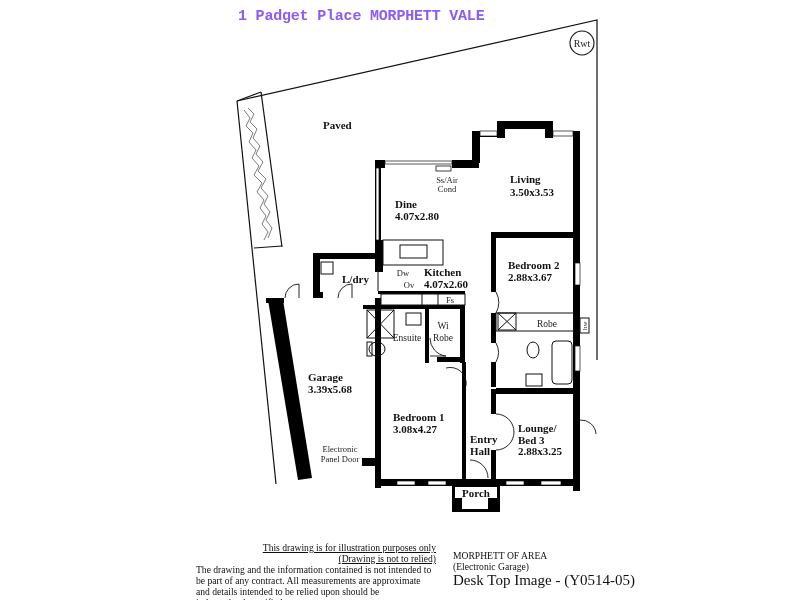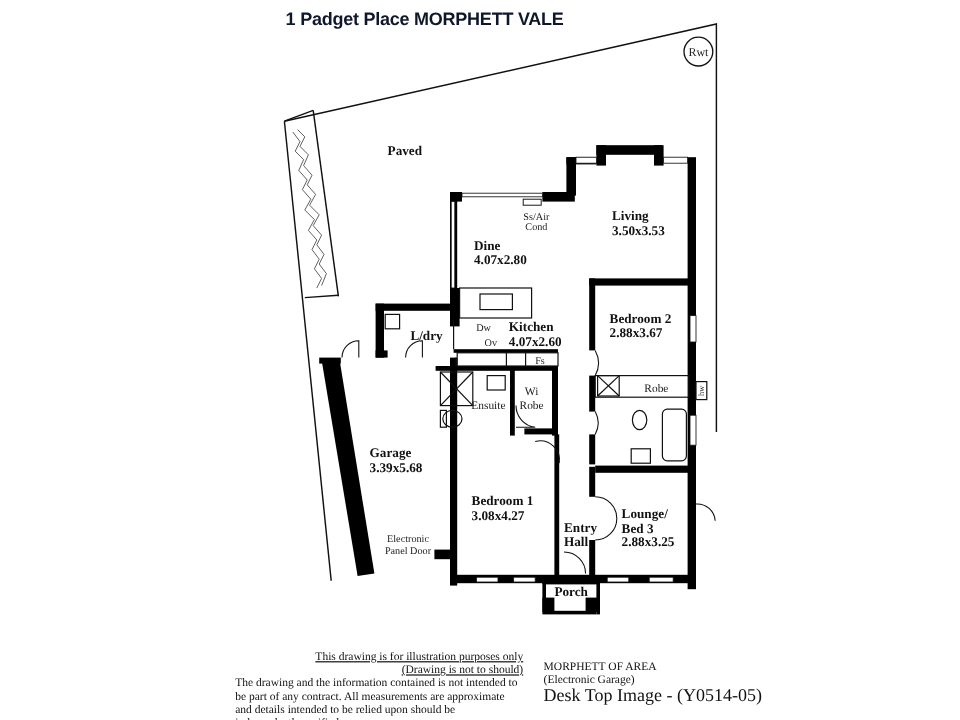--- a/index.html
+++ b/index.html
@@ -1,20 +1,20 @@
 <!DOCTYPE html>
 <html><head>
   <meta charset="utf-8">
   <style>
     html, body { margin: 0; padding: 0; background: #ffffff; }
     body { width: 800px; height: 600px; position: relative; overflow: hidden; }
     .title {
       position: absolute; left: 238px; top: 8px;
-      font-family: Liberation Sans, sans-serif; font-weight: bold;
-      font-size: 15px; color: #0f172a; letter-spacing: -0.2px;
+      font-family: Liberation Mono, monospace; font-weight: bold;
+      font-size: 15px; color: #8b5cf6; letter-spacing: -0.2px;
     }
     svg.plan { position: absolute; left: 0; top: 0; }
     .lbl { font-family: "Liberation Serif", serif; font-weight: bold; fill: #111; }
     .sm { font-family: "Liberation Serif", serif; fill: #222; }
     .disclaimer {
       position: absolute; left: 196px; top: 542px; width: 240px;
       font-family: "Liberation Serif", serif; font-size: 9.6px; line-height: 11px; color: #111;
     }
     .disclaimer .u { text-decoration: underline; text-align: right; }
     .area {
@@ -190,21 +190,21 @@
     <text class="sm" x="409" y="288" font-size="8.5" text-anchor="middle">Ov</text>
     <text class="sm" x="450" y="303" font-size="8.5" text-anchor="middle">Fs</text>
     <text class="sm" x="0" y="0" font-size="7" transform="translate(587,330) rotate(-90)">hw</text>
     <text class="sm" x="340" y="452" font-size="8.5" text-anchor="middle">Electronic</text>
     <text class="sm" x="340" y="462" font-size="8.5" text-anchor="middle">Panel Door</text>
   </g>
 </svg>
 
 <div class="disclaimer">
   <div class="u">This drawing is for illustration purposes only</div>
-  <div class="u">(Drawing is not to should)</div>
+  <div class="u">(Drawing is not to relied)</div>
   <div>The drawing and the information contained is not intended to be part of any contract.  All measurements are approximate and details intended to be relied upon should be independently verified.</div>
 </div>
 
 <div class="area">
   <div>MORPHETT OF AREA</div>
   <div>(Electronic Garage)</div>
   <div class="desk">Desk Top Image - (Y0514-05)</div>
 </div>
 
 </body></html>

